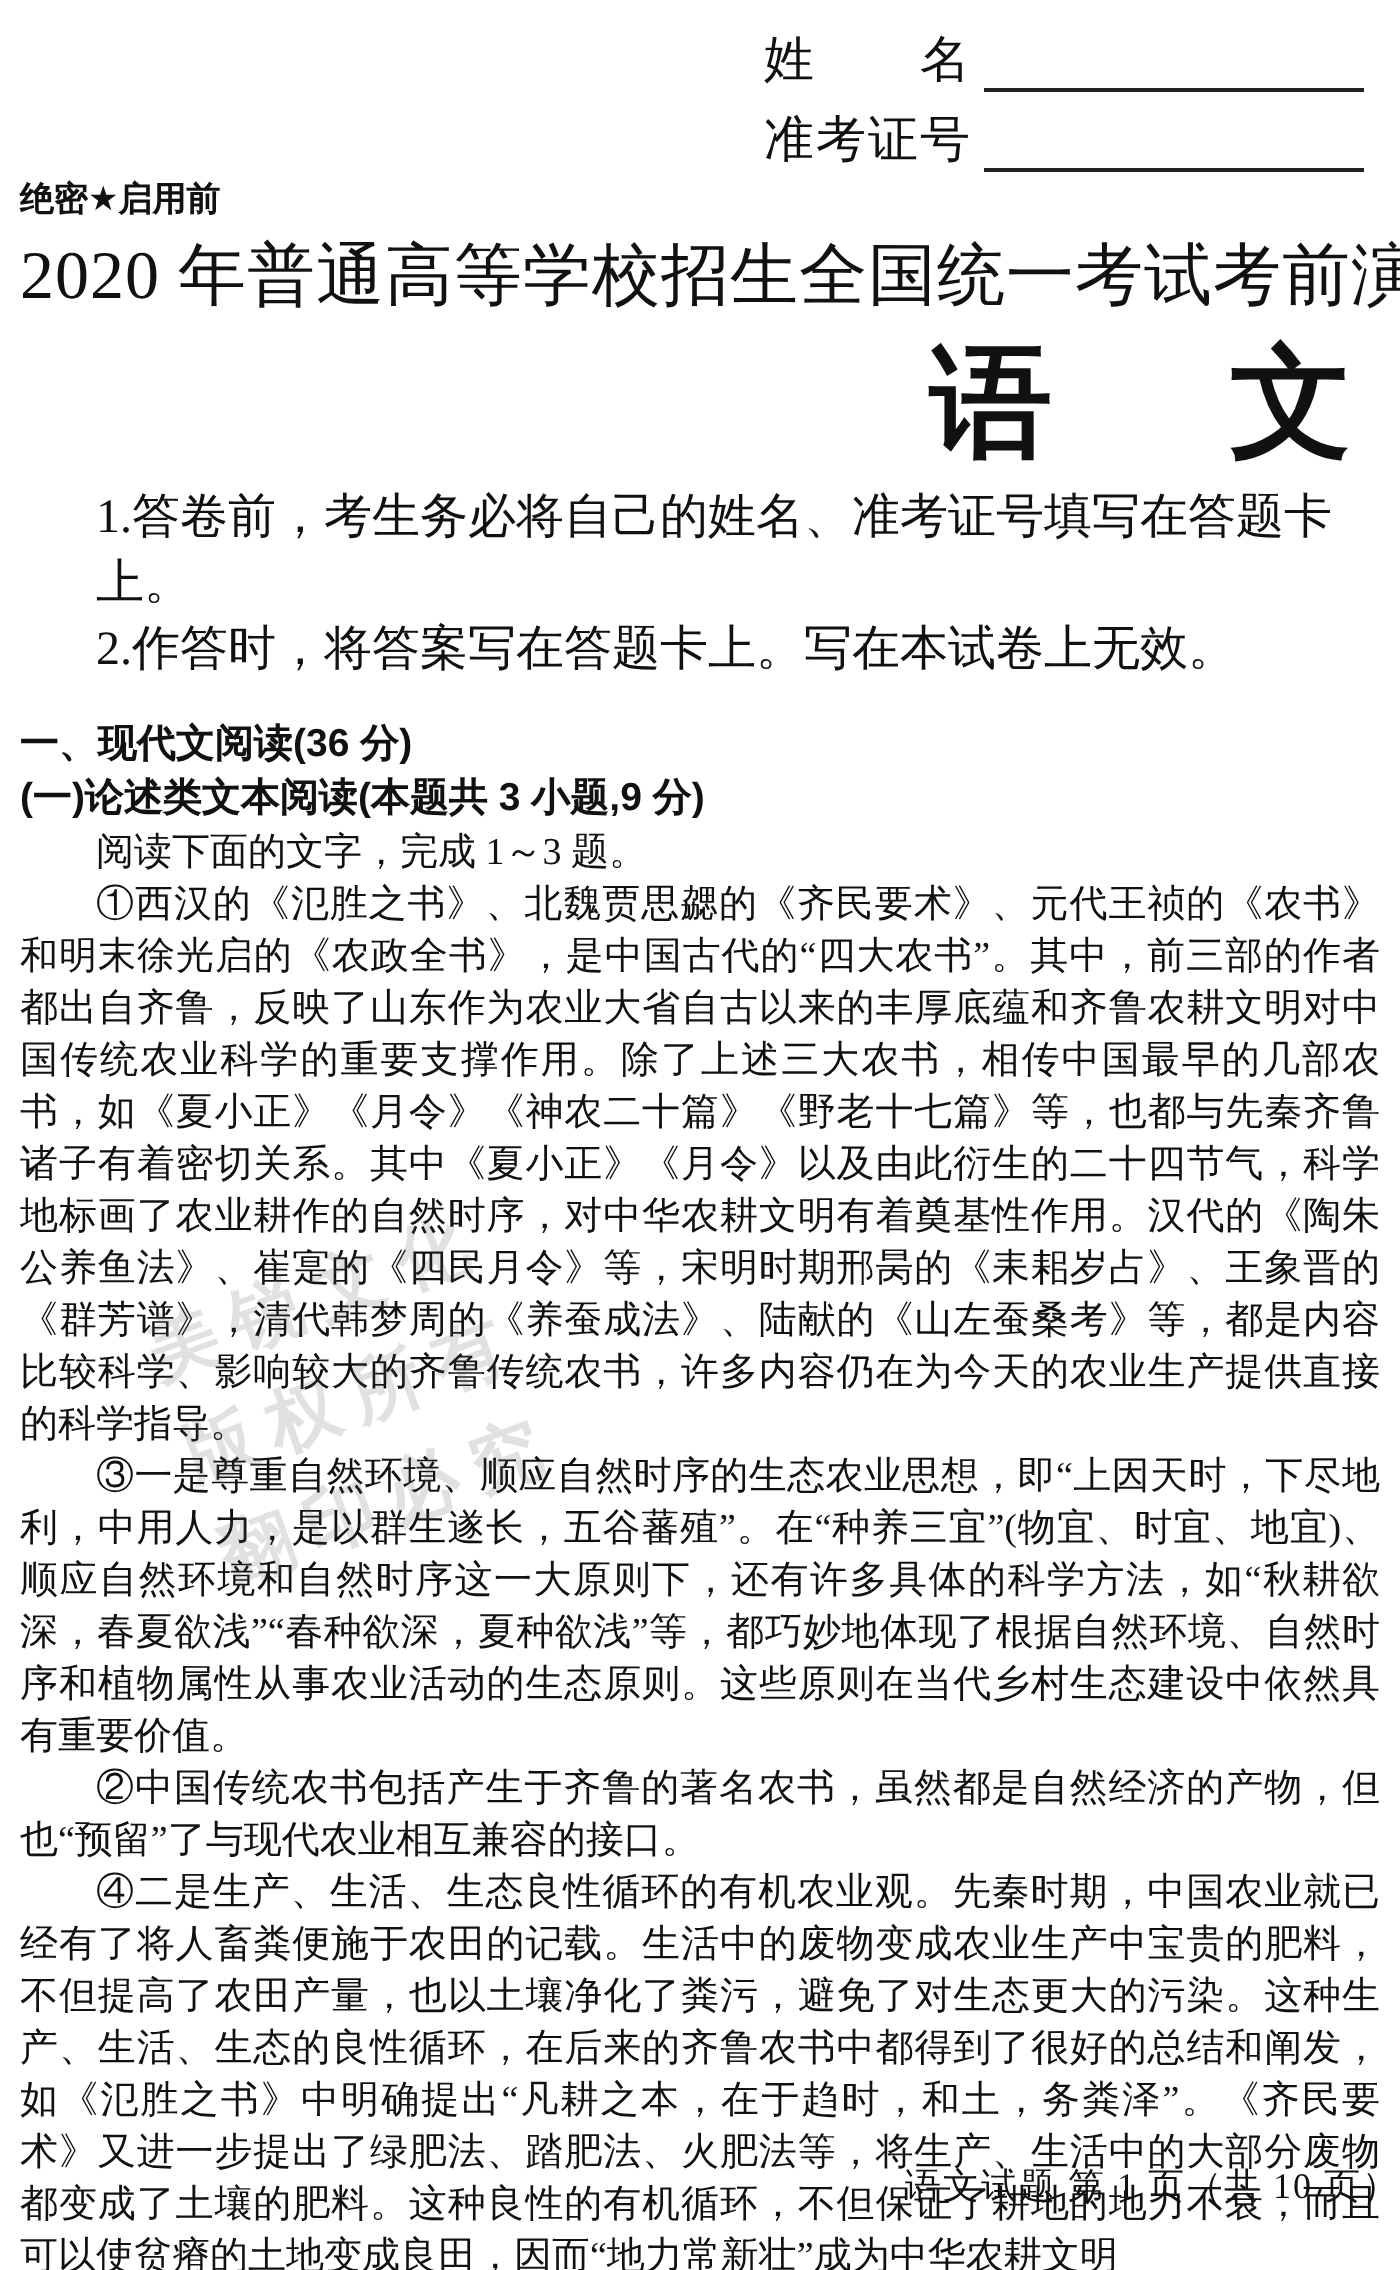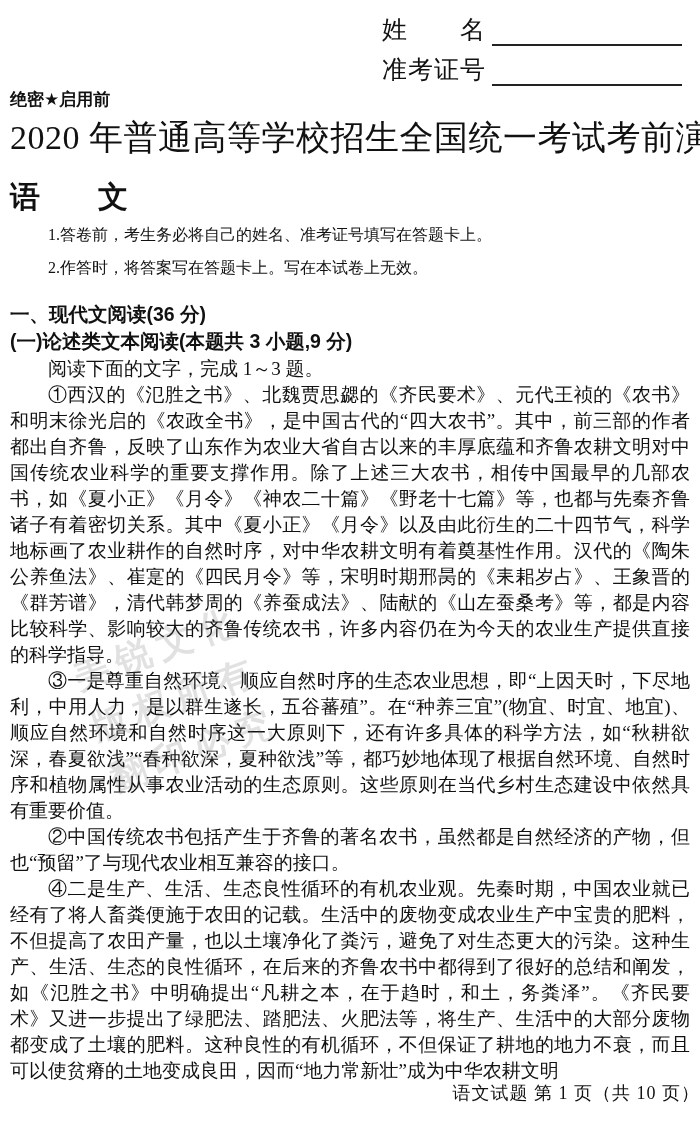--- a/index.html
+++ b/index.html
@@ -44,37 +44,37 @@
 
   .exam-title {
     text-align: center;
     font-size: 34px;
     margin-top: 4px;
     white-space: nowrap;
     letter-spacing: 0.5px;
   }
 
   .subject-title {
-    text-align: left;
-    font-size: 30px;
+    text-align: right;
+    font-size: 61px;
     font-weight: 600;
     letter-spacing: 14px;
-    margin-top: 16px;
+    margin-top: 0;
     white-space: pre;
   }
 
   .notice-heading {
     font-family: "Liberation Sans", "DejaVu Sans", sans-serif;
     font-weight: bold;
     font-size: 20px;
     margin-top: 28px;
     line-height: 28px;
   }
   .notice-item {
-    font-size: 16px;
+    font-size: 24px;
     line-height: 33px;
     padding-left: 38px;
   }
 
   .section-heading, .section-subheading {
     font-family: "Liberation Sans", "DejaVu Sans", sans-serif;
     font-weight: bold;
     font-size: 19.5px;
     line-height: 27px;
   }

